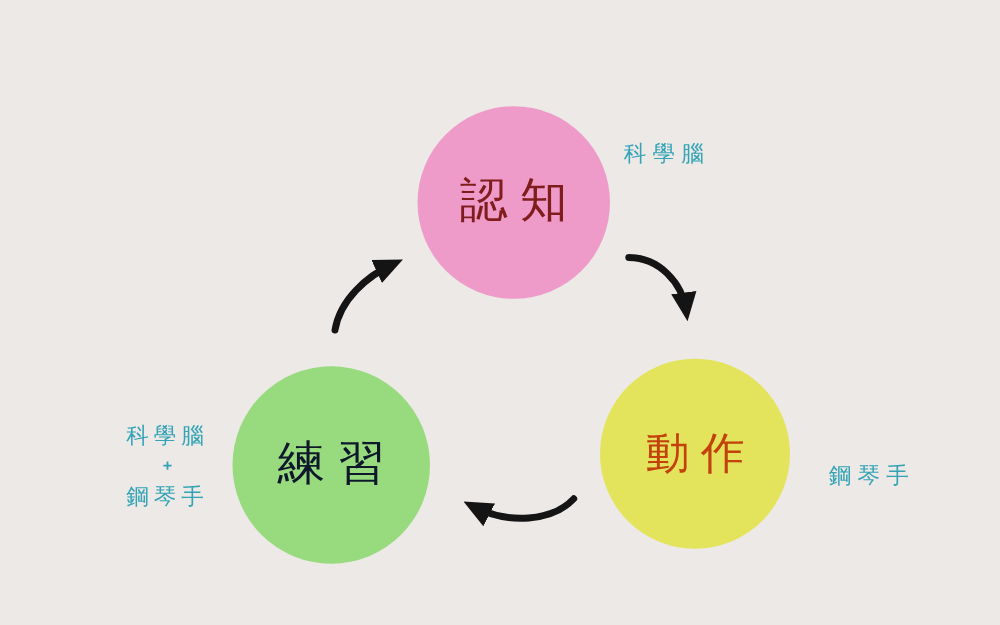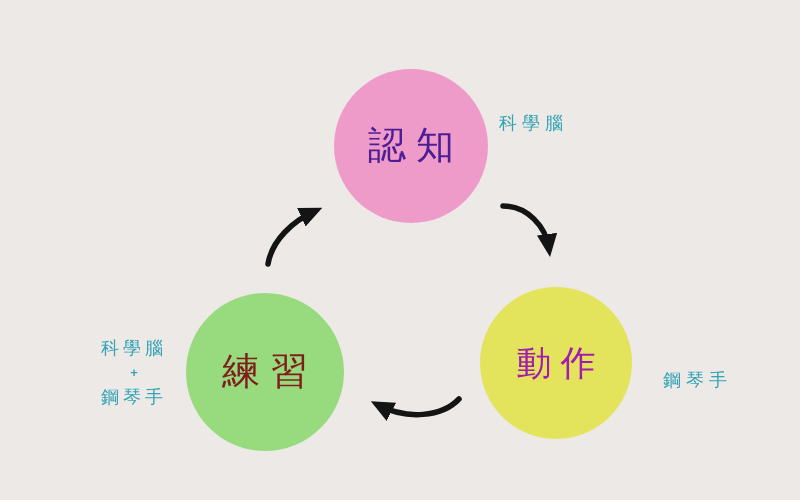--- a/index.html
+++ b/index.html
@@ -69,29 +69,29 @@
   svg.arrows path.arrow {
     fill: none;
     stroke-linecap: round;
   }
 </style>
 </head>
 <body>
 
 <div class="stage" style="background: rgb(236, 233, 230);">
 
-  <div class="node" style="left: 334px; top: 69px; width: 154px; height: 154px; background: rgb(239, 155, 202); color: #4c1d95;">
+  <div class="node" style="left: 334px; top: 85px; width: 154px; height: 154px; background: rgb(239, 155, 202); color: #7f1d1d;">
     <div class="node-label">認知</div>
   </div>
 
-  <div class="node" style="left: 480px; top: 287px; width: 152px; height: 152px; background: rgb(227, 228, 92); color: #a21caf;">
+  <div class="node" style="left: 480px; top: 287px; width: 152px; height: 152px; background: rgb(227, 228, 92); color: #c2410c;">
     <div class="node-label two-line">動作</div>
   </div>
 
-  <div class="node" style="left: 186px; top: 293px; width: 158px; height: 158px; background: rgb(152, 219, 127); color: #7f1d1d;">
+  <div class="node" style="left: 186px; top: 293px; width: 158px; height: 158px; background: rgb(152, 219, 127); color: #0f172a;">
     <div class="node-label">練習</div>
   </div>
 
   <div class="annotation" style="left: 499px; top: 111px; color: rgb(51, 163, 181);">科學腦</div>
 
   <div class="annotation" style="left: 663px; top: 368px; color: rgb(51, 163, 181);">鋼琴手</div>
 
   <div class="annotation-stack" style="left: 85px; top: 336px; width: 98px; color: rgb(51, 163, 181);">
     <div>科學腦</div>
     <div class="plus">+</div>

